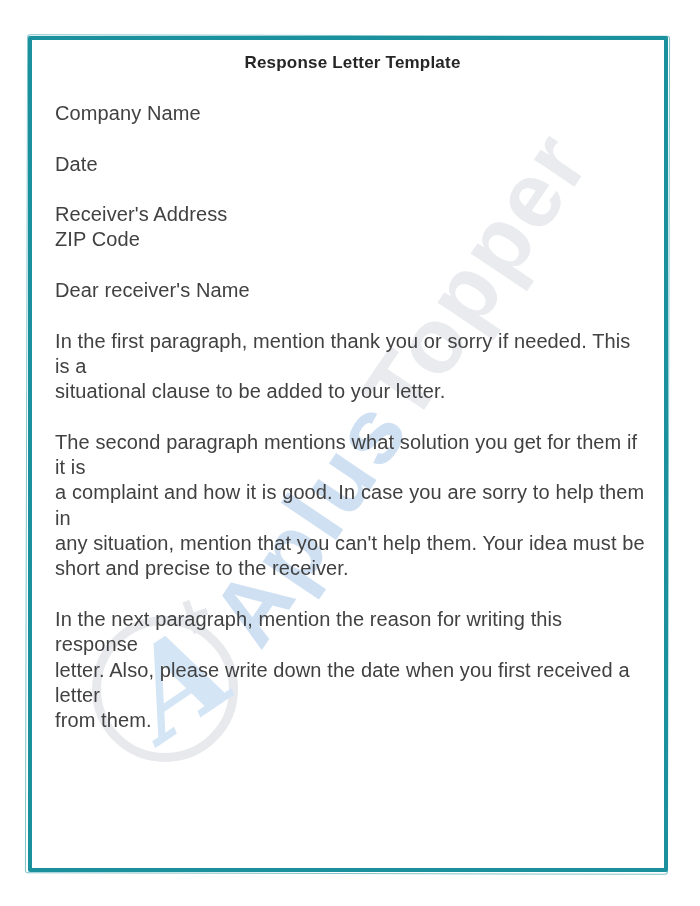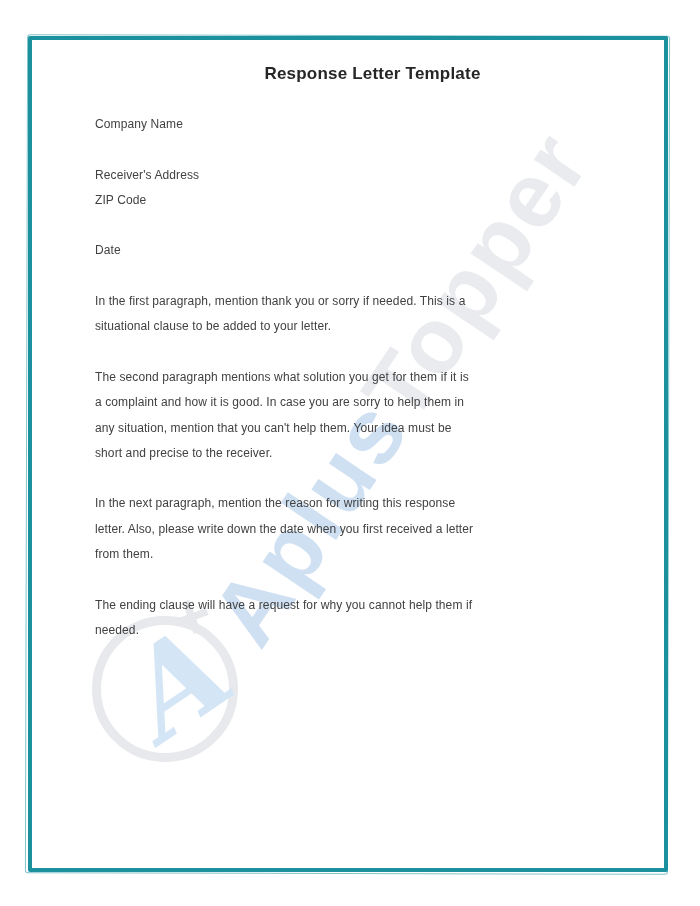--- a/index.html
+++ b/index.html
@@ -90,36 +90,35 @@
     font-size: 66px;
     font-weight: 700;
     color: #e6e8eb;
     transform: rotate(-20deg);
   }
 
   
   .content {
     position: absolute;
     left: 23px;
-    top: 22px;
+    top: 11px;
     right: 14px;
     z-index: 1;
-    margin-left: 40px;
   }
   .title {
     font-size: 17px;
     font-weight: 700;
     color: #262626;
     text-align: center;
     line-height: 24px;
     letter-spacing: 0.2px;
   }
   .block {
     margin-top: 25.3px;
-    font-size: 12px;
+    font-size: 20px;
     line-height: 25.3px;
     color: #414141;
     letter-spacing: 0.1px;
     white-space: pre-line;
   }
   .block:first-of-type { margin-top: 26px; }
 </style>
 </head>
 <body>
 
@@ -129,30 +128,29 @@
     <div class="wm-logo-ring"></div>
     <div class="wm-logo-a">A</div>
     <div class="wm-logo-plus">+</div>
     <div class="wm-text"><span class="wm-blue">Aplus</span><span class="wm-gray">Topper</span></div>
   </div>
 
   <div class="frame">
     <div class="content">
       <h1 class="title">Response Letter Template</h1>
       <p class="block">Company Name</p>
+      <p class="block">Date</p>
       <p class="block">Receiver's Address
 ZIP Code</p>
-      <p class="block">Date</p>
+      <p class="block">Dear receiver's Name</p>
       <p class="block">In the first paragraph, mention thank you or sorry if needed. This is a
 situational clause to be added to your letter.</p>
       <p class="block">The second paragraph mentions what solution you get for them if it is
 a complaint and how it is good. In case you are sorry to help them in
 any situation, mention that you can't help them. Your idea must be
 short and precise to the receiver.</p>
       <p class="block">In the next paragraph, mention the reason for writing this response
 letter. Also, please write down the date when you first received a letter
 from them.</p>
-      <p class="block">The ending clause will have a request for why you cannot help them if
-needed.</p>
     </div>
   </div>
 
 </div>
 
 </body></html>

